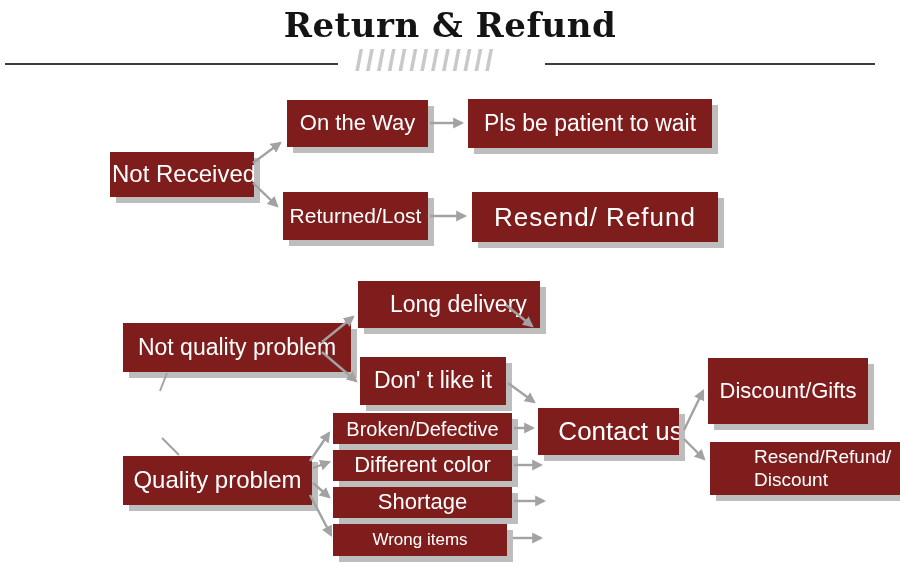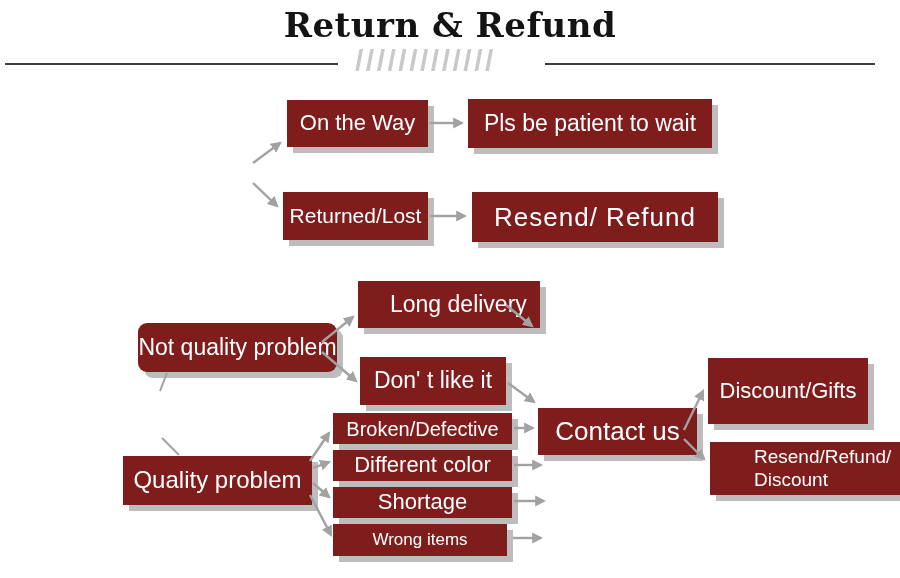--- a/index.html
+++ b/index.html
@@ -26,34 +26,37 @@
 </head>
 <body>
 
 <div class="stage">
 
   <div class="page-title">Return &amp; Refund</div>
   <div class="rule rule-left"></div>
   <div class="rule rule-right"></div>
   <div class="slashes">/////////////</div>
 
+  <div class="node al" style="left:110px;top:152px;width:142px;height:45px;font-size:24px;padding-left:2px;">
+    <span>Not Received</span>
+  </div>
   <div class="node" style="left:287px;top:100px;width:141px;height:47px;font-size:22px;">
     <span>On the Way</span>
   </div>
   <div class="node" style="left:468px;top:99px;width:244px;height:49px;font-size:23px;">
     <span>Pls be patient to wait</span>
   </div>
   <div class="node" style="left:283px;top:192px;width:145px;height:48px;font-size:21px;">
     <span>Returned/Lost</span>
   </div>
   <div class="node" style="left:472px;top:192px;width:246px;height:50px;font-size:26px;letter-spacing:1px;">
     <span>Resend/ Refund</span>
   </div>
 
-  <div class="node" style="left:138px;top:323px;width:199px;height:49px;font-size:23px;border-radius:9px;">
+  <div class="node" style="left:123px;top:323px;width:228px;height:49px;font-size:23px;">
     <span>Not quality problem</span>
   </div>
   <div class="node al" style="left:358px;top:281px;width:146px;height:47px;font-size:23px;">
     <span style="margin-left:-4px;">Long delivery</span>
   </div>
   <div class="node" style="left:360px;top:357px;width:146px;height:48px;font-size:23px;">
     <span>Don' t like it</span>
   </div>
   <div class="node" style="left:123px;top:456px;width:189px;height:49px;font-size:24px;">
     <span>Quality problem</span>
@@ -65,21 +68,21 @@
   <div class="node" style="left:333px;top:487px;width:179px;height:31px;font-size:22px;">
     <span>Shortage</span>
   </div>
   <div class="node" style="left:333px;top:450px;width:179px;height:31px;font-size:22px;">
     <span>Different color</span>
   </div>
   <div class="node" style="left:333px;top:524px;width:174px;height:32px;font-size:17px;">
     <span>Wrong items</span>
   </div>
 
-  <div class="node" style="left:538px;top:408px;width:159px;height:47px;font-size:26px;">
+  <div class="node" style="left:538px;top:408px;width:117px;height:47px;font-size:26px;padding-left:24px;">
     <span>Contact us</span>
   </div>
   <div class="node" style="left:708px;top:358px;width:160px;height:66px;font-size:22px;">
     <span>Discount/Gifts</span>
   </div>
   <div class="node al" style="left:710px;top:442px;width:163px;height:53px;font-size:19px;">
     <span class="two"><span>Resend/Refund/</span><br>
       <span>Discount</span>
     </span>
   </div>

